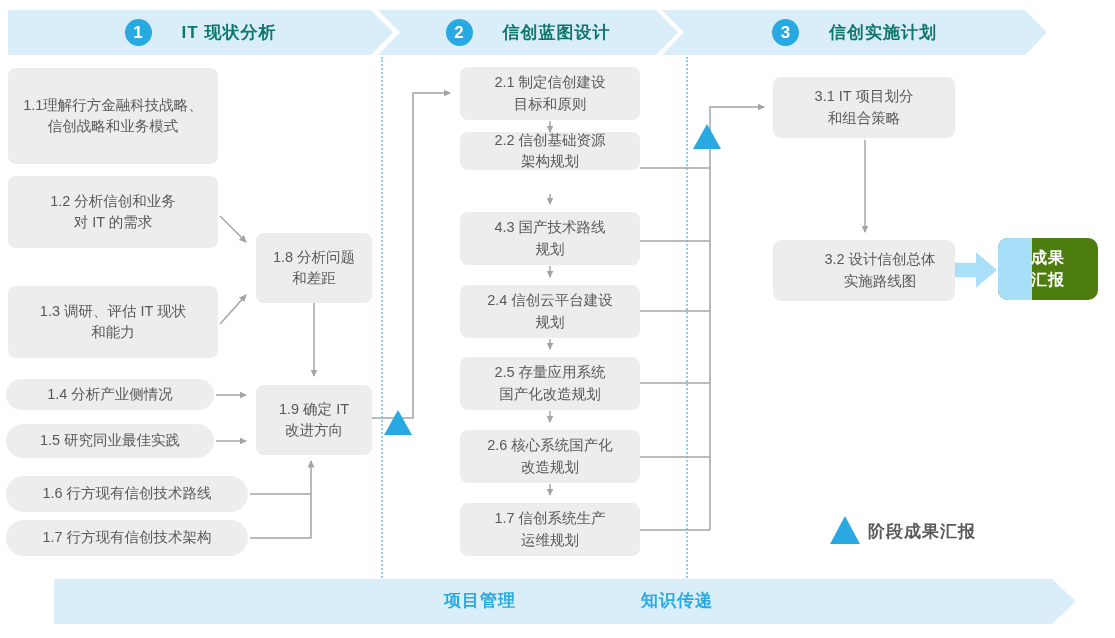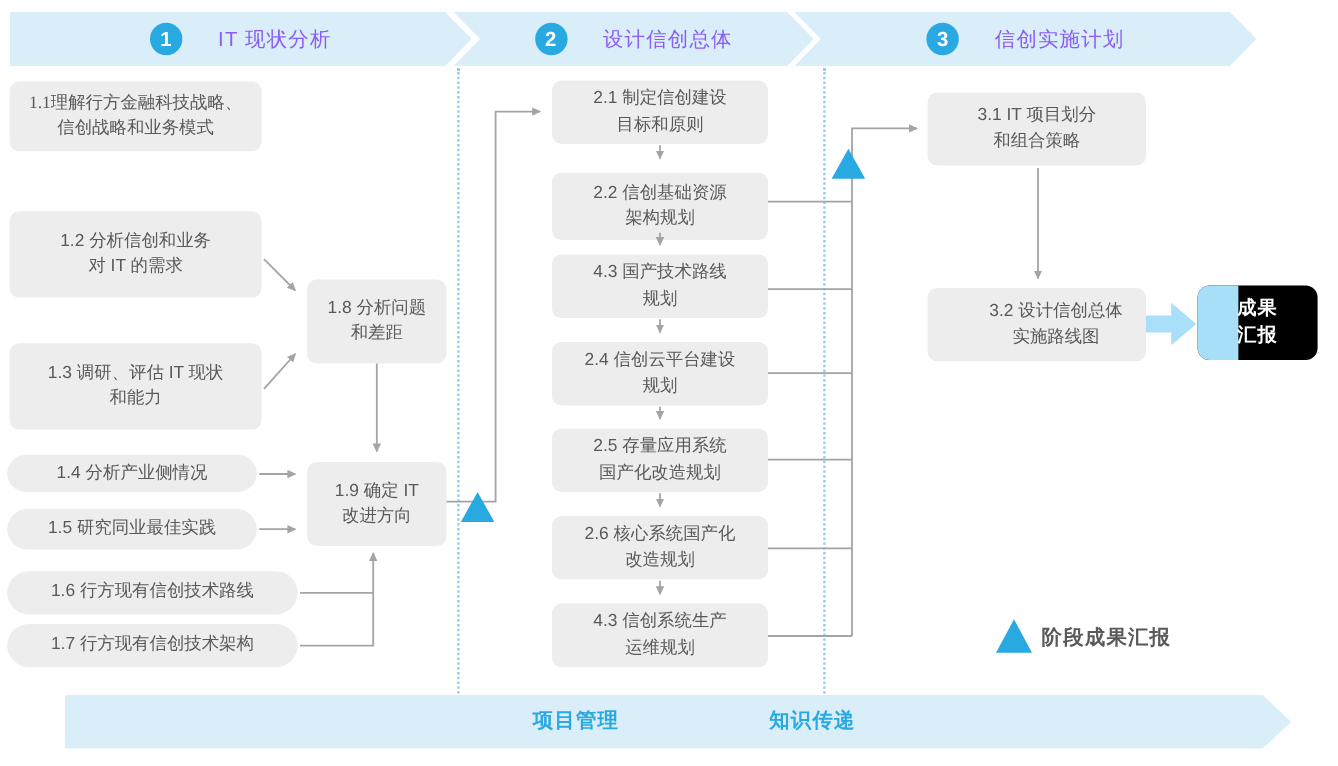--- a/index.html
+++ b/index.html
@@ -14,34 +14,34 @@
   }
   .banner.tip-only{clip-path:polygon(0 0,calc(100% - 22px) 0,100% 50%,calc(100% - 22px) 100%,0 100%);}
   .banner.notch-tip{clip-path:polygon(0 0,calc(100% - 22px) 0,100% 50%,calc(100% - 22px) 100%,0 100%,22px 50%);}
   .b1{left:8px;width:385px;}
   .b2{left:378px;width:300px;}
   .b3{left:662px;width:385px;}
   .pnum{
     width:27px;height:27px;border-radius:50%;background:#29A9E1;color:#fff;
     font-weight:bold;font-size:17px;display:flex;align-items:center;justify-content:center;flex:0 0 auto;
   }
-  .ptitle{color:#8b5cf6;font-weight:normal;font-size:17px;letter-spacing:1px;margin-left:20px;}
+  .ptitle{color:#0f766e;font-weight:bold;font-size:17px;letter-spacing:1px;margin-left:20px;}
   
   .dotline{position:absolute;top:57px;height:521px;width:0;border-left:2px dotted #8FCFEC;z-index:0;}
   .d1{left:381px;} .d2{left:686px;}
   
   .gbox{
     position:absolute;background:#EDEDED;border-radius:8px;color:#58595B;
     font-size:14.5px;line-height:1.45;display:flex;align-items:center;justify-content:center;
     text-align:center;white-space:pre-line;z-index:1;padding:2px 4px;box-sizing:border-box;
   }
   .pill{border-radius:18px;}
   
   .deliv{
-    position:absolute;left:998px;top:238px;width:100px;height:62px;background:#000000;
+    position:absolute;left:998px;top:238px;width:100px;height:62px;background:#4d7c0f;
     border-radius:10px;z-index:1;display:flex;align-items:center;justify-content:center;
   }
   .deliv::before{
     content:"";position:absolute;left:0;top:0;bottom:0;width:34px;background:#A7DFF8;
     border-radius:10px 0 0 10px;
   }
   .deliv span{
     position:relative;color:#fff;font-weight:bold;font-size:16px;line-height:1.35;
     white-space:pre-line;text-align:center;letter-spacing:1px;
   }
@@ -69,55 +69,55 @@
 
   <div class="dotline d1"></div>
   <div class="dotline d2"></div>
 
   <div class="banner b1 tip-only">
     <span class="pnum">1</span>
     <span class="ptitle">IT 现状分析</span>
   </div>
   <div class="banner b2 notch-tip">
     <span class="pnum">2</span>
-    <span class="ptitle">设计信创总体</span>
+    <span class="ptitle">信创蓝图设计</span>
   </div>
   <div class="banner b3 notch-tip">
     <span class="pnum">3</span>
     <span class="ptitle">信创实施计划</span>
   </div>
 
-  <div class="gbox" style="left:8px;top:68px;width:210px;height:58px;font-family:Liberation Serif, serif;">1.1理解行方金融科技战略、
+  <div class="gbox" style="left:8px;top:68px;width:210px;height:96px;">1.1理解行方金融科技战略、
 信创战略和业务模式</div>
   <div class="gbox" style="left:8px;top:176px;width:210px;height:72px;">1.2 分析信创和业务
 对 IT 的需求</div>
   <div class="gbox" style="left:8px;top:286px;width:210px;height:72px;">1.3 调研、评估 IT 现状
 和能力</div>
   <div class="gbox pill" style="left:6px;top:379px;width:208px;height:31px;">1.4 分析产业侧情况</div>
   <div class="gbox pill" style="left:6px;top:424px;width:208px;height:34px;">1.5 研究同业最佳实践</div>
   <div class="gbox pill" style="left:6px;top:476px;width:242px;height:36px;">1.6 行方现有信创技术路线</div>
   <div class="gbox pill" style="left:6px;top:520px;width:242px;height:36px;">1.7 行方现有信创技术架构</div>
   <div class="gbox" style="left:256px;top:233px;width:116px;height:70px;">1.8 分析问题
 和差距</div>
   <div class="gbox" style="left:256px;top:385px;width:116px;height:70px;">1.9 确定 IT
 改进方向</div>
 
   <div class="gbox" style="left:460px;top:67px;width:180px;height:53px;">2.1 制定信创建设
 目标和原则</div>
-  <div class="gbox" style="left:460px;top:144px;width:180px;height:56px;">2.2 信创基础资源
+  <div class="gbox" style="left:460px;top:132px;width:180px;height:38px;">2.2 信创基础资源
 架构规划</div>
   <div class="gbox" style="left:460px;top:212px;width:180px;height:53px;">4.3 国产技术路线
 规划</div>
   <div class="gbox" style="left:460px;top:285px;width:180px;height:53px;">2.4 信创云平台建设
 规划</div>
   <div class="gbox" style="left:460px;top:357px;width:180px;height:53px;">2.5 存量应用系统
 国产化改造规划</div>
   <div class="gbox" style="left:460px;top:430px;width:180px;height:53px;">2.6 核心系统国产化
 改造规划</div>
-  <div class="gbox" style="left:460px;top:503px;width:180px;height:53px;">4.3 信创系统生产
+  <div class="gbox" style="left:460px;top:503px;width:180px;height:53px;">1.7 信创系统生产
 运维规划</div>
 
   <div class="gbox" style="left:773px;top:77px;width:182px;height:61px;">3.1 IT 项目划分
 和组合策略</div>
   <div class="gbox" style="left:773px;top:240px;width:182px;height:61px;padding-left:36px;">3.2 设计信创总体
 实施路线图</div>
 
   <div class="bigarrow"></div>
   <div class="deliv">
     <span>成果

